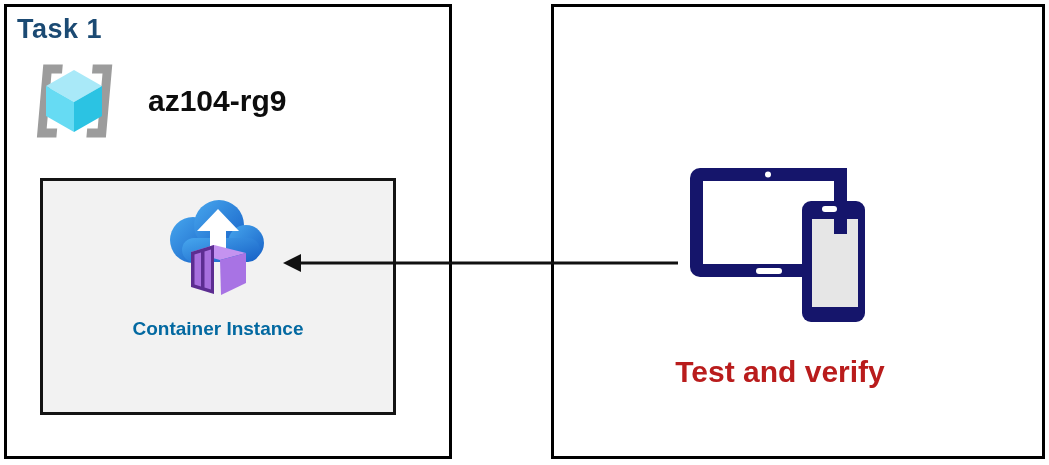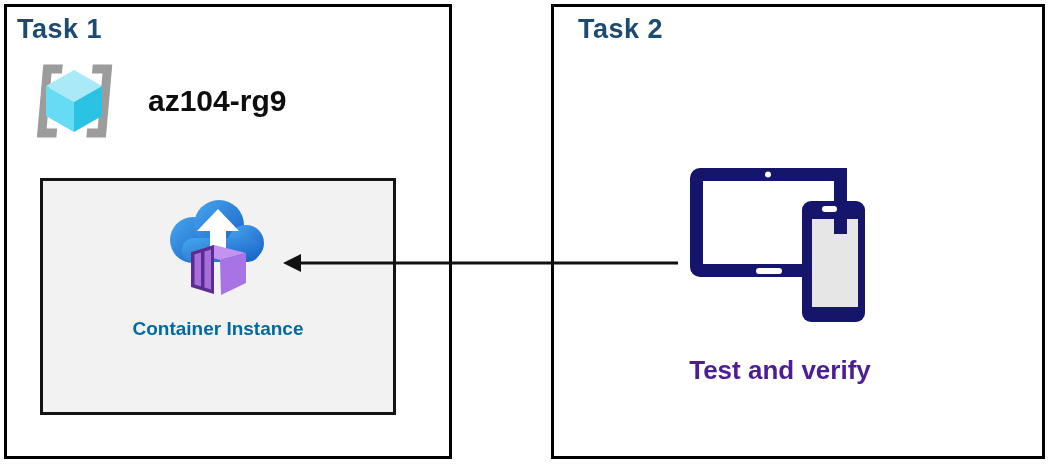--- a/index.html
+++ b/index.html
@@ -30,21 +30,21 @@
   }
   #aci-icon{margin-top:17px;}
   #container-label{
     margin-top:20px;font-size:19px;font-weight:700;color:#0369a1;white-space:nowrap;
   }
   #devices-group{
     position:absolute;left:126px;top:152px;width:200px;
     display:flex;flex-direction:column;align-items:center;
   }
   #devices-label{
-    margin-top:16px;font-size:26px;font-weight:700;color:#4c1d95;white-space:nowrap;
+    margin-top:16px;font-size:30px;font-weight:700;color:#b91c1c;white-space:nowrap;
   }
   #connector-overlay{
     position:absolute;left:0;top:0;z-index:6;pointer-events:none;
   }
 </style>
 </head>
 <body>
 
 <div id="canvas">
 
@@ -85,21 +85,20 @@
           <polygon points="23,54 46,47 46,96 23,89" fill="#5C2D91"></polygon>
           <polygon points="26.5,56.4 33,54.5 33,88.5 26.5,86.6" fill="#A76FDE"></polygon>
           <polygon points="36.5,53.4 43,51.4 43,91.6 36.5,89.6" fill="#A76FDE"></polygon>
         </g>
       </svg>
       <div id="container-label">Container Instance</div>
     </div>
   </div>
 
   <div id="task2-box" class="task-box">
-    <div class="task-title" style="left:24px;">Task 2</div>
 
     <div id="devices-group">
       <svg width="200" height="180" viewBox="0 0 200 180" aria-hidden="true">
         <g>
           <rect x="10" y="9" width="157" height="109" rx="10" fill="#15156B"></rect>
           <rect x="23" y="22" width="131" height="83" fill="#ffffff"></rect>
           <circle cx="88" cy="15.5" r="3" fill="#ffffff"></circle>
           <rect x="76" y="109" width="26" height="6" rx="3" fill="#ffffff"></rect>
         </g>
         <g>

